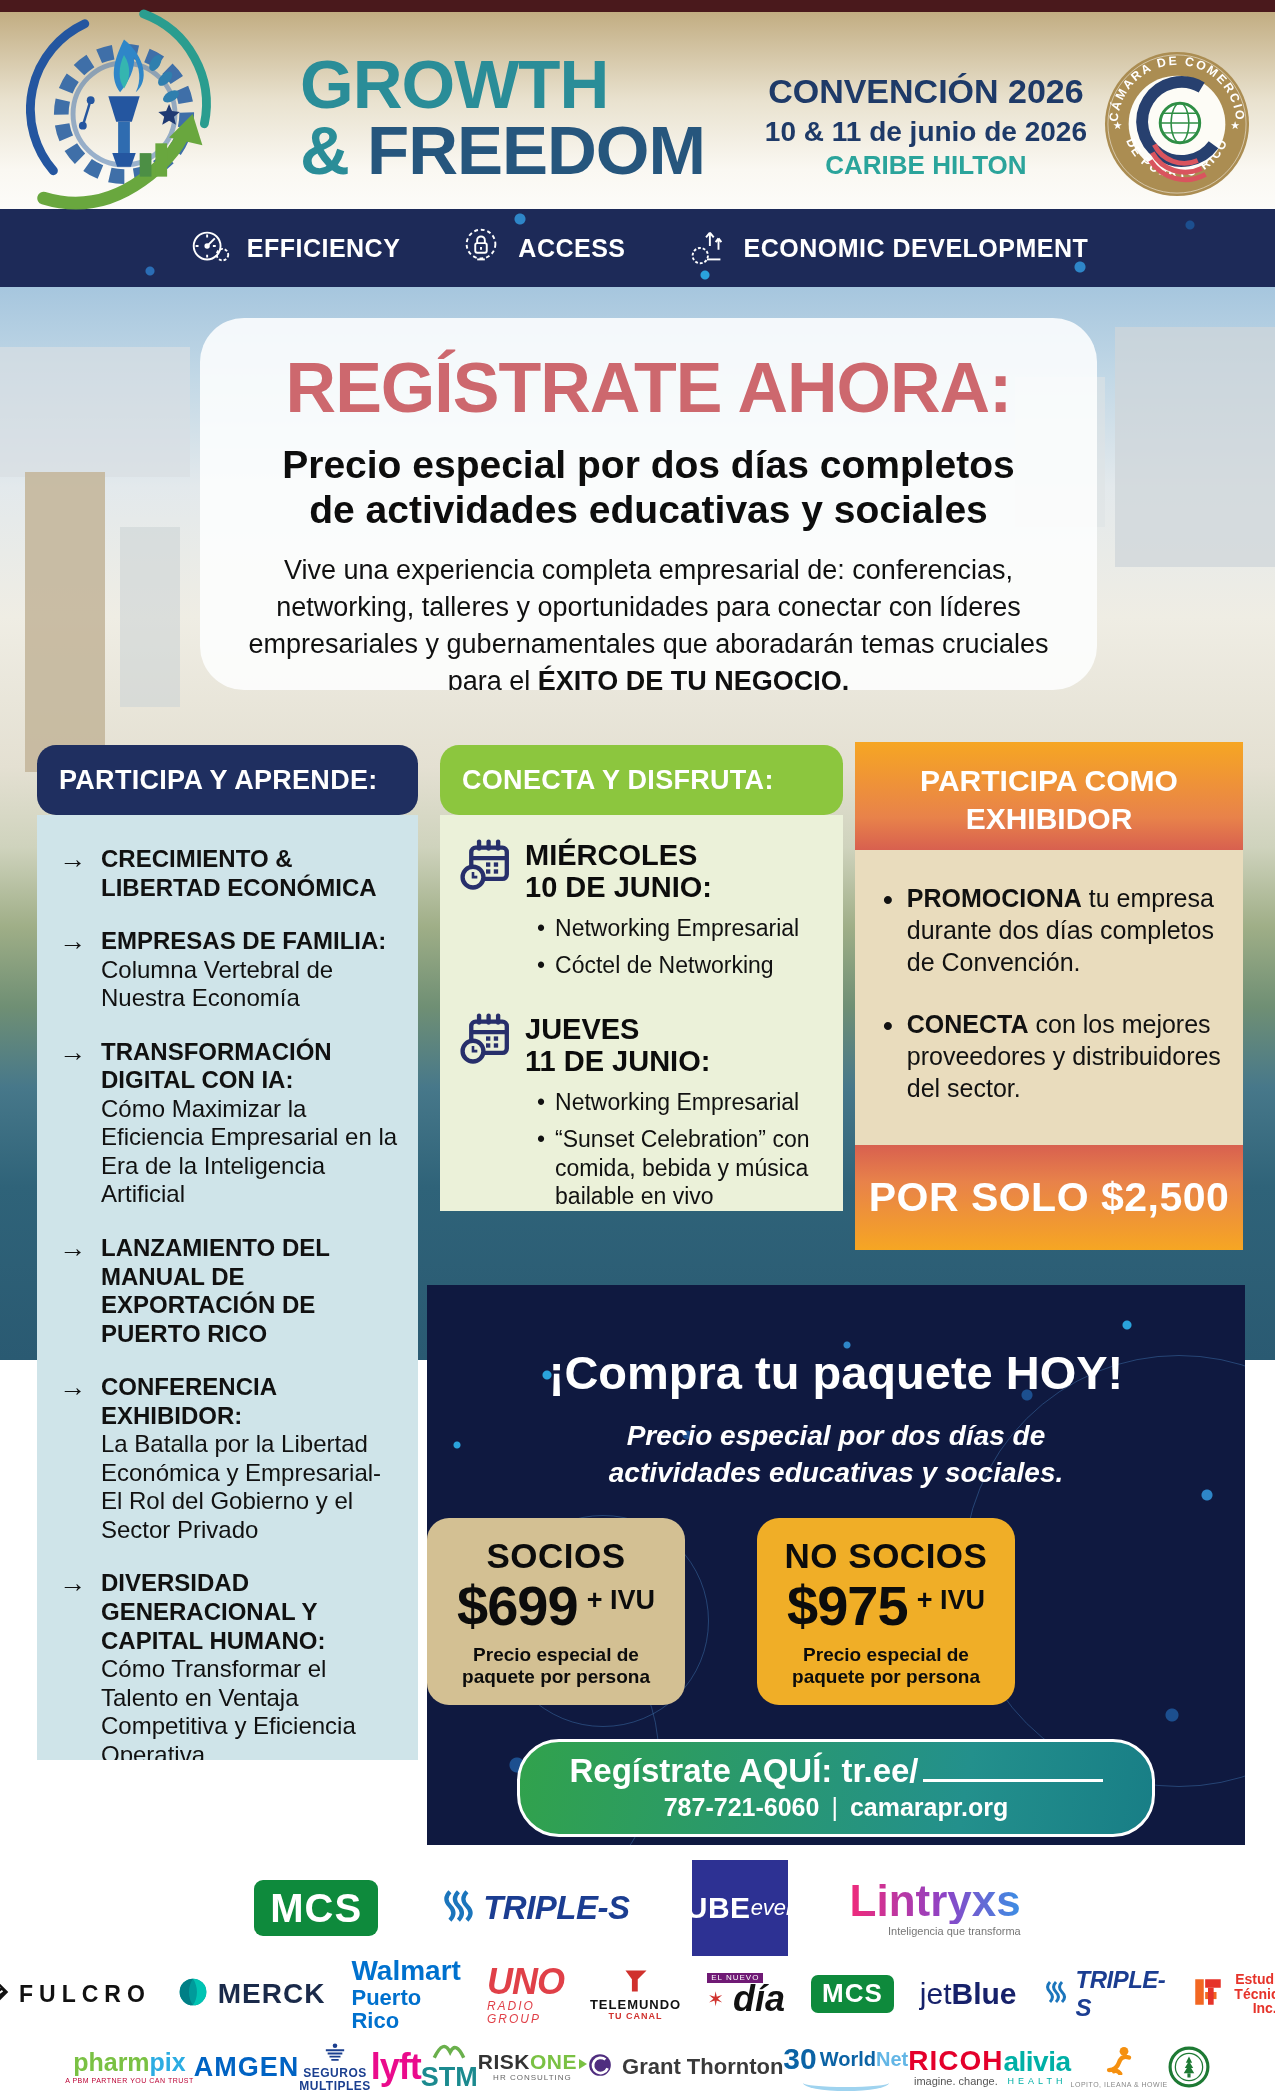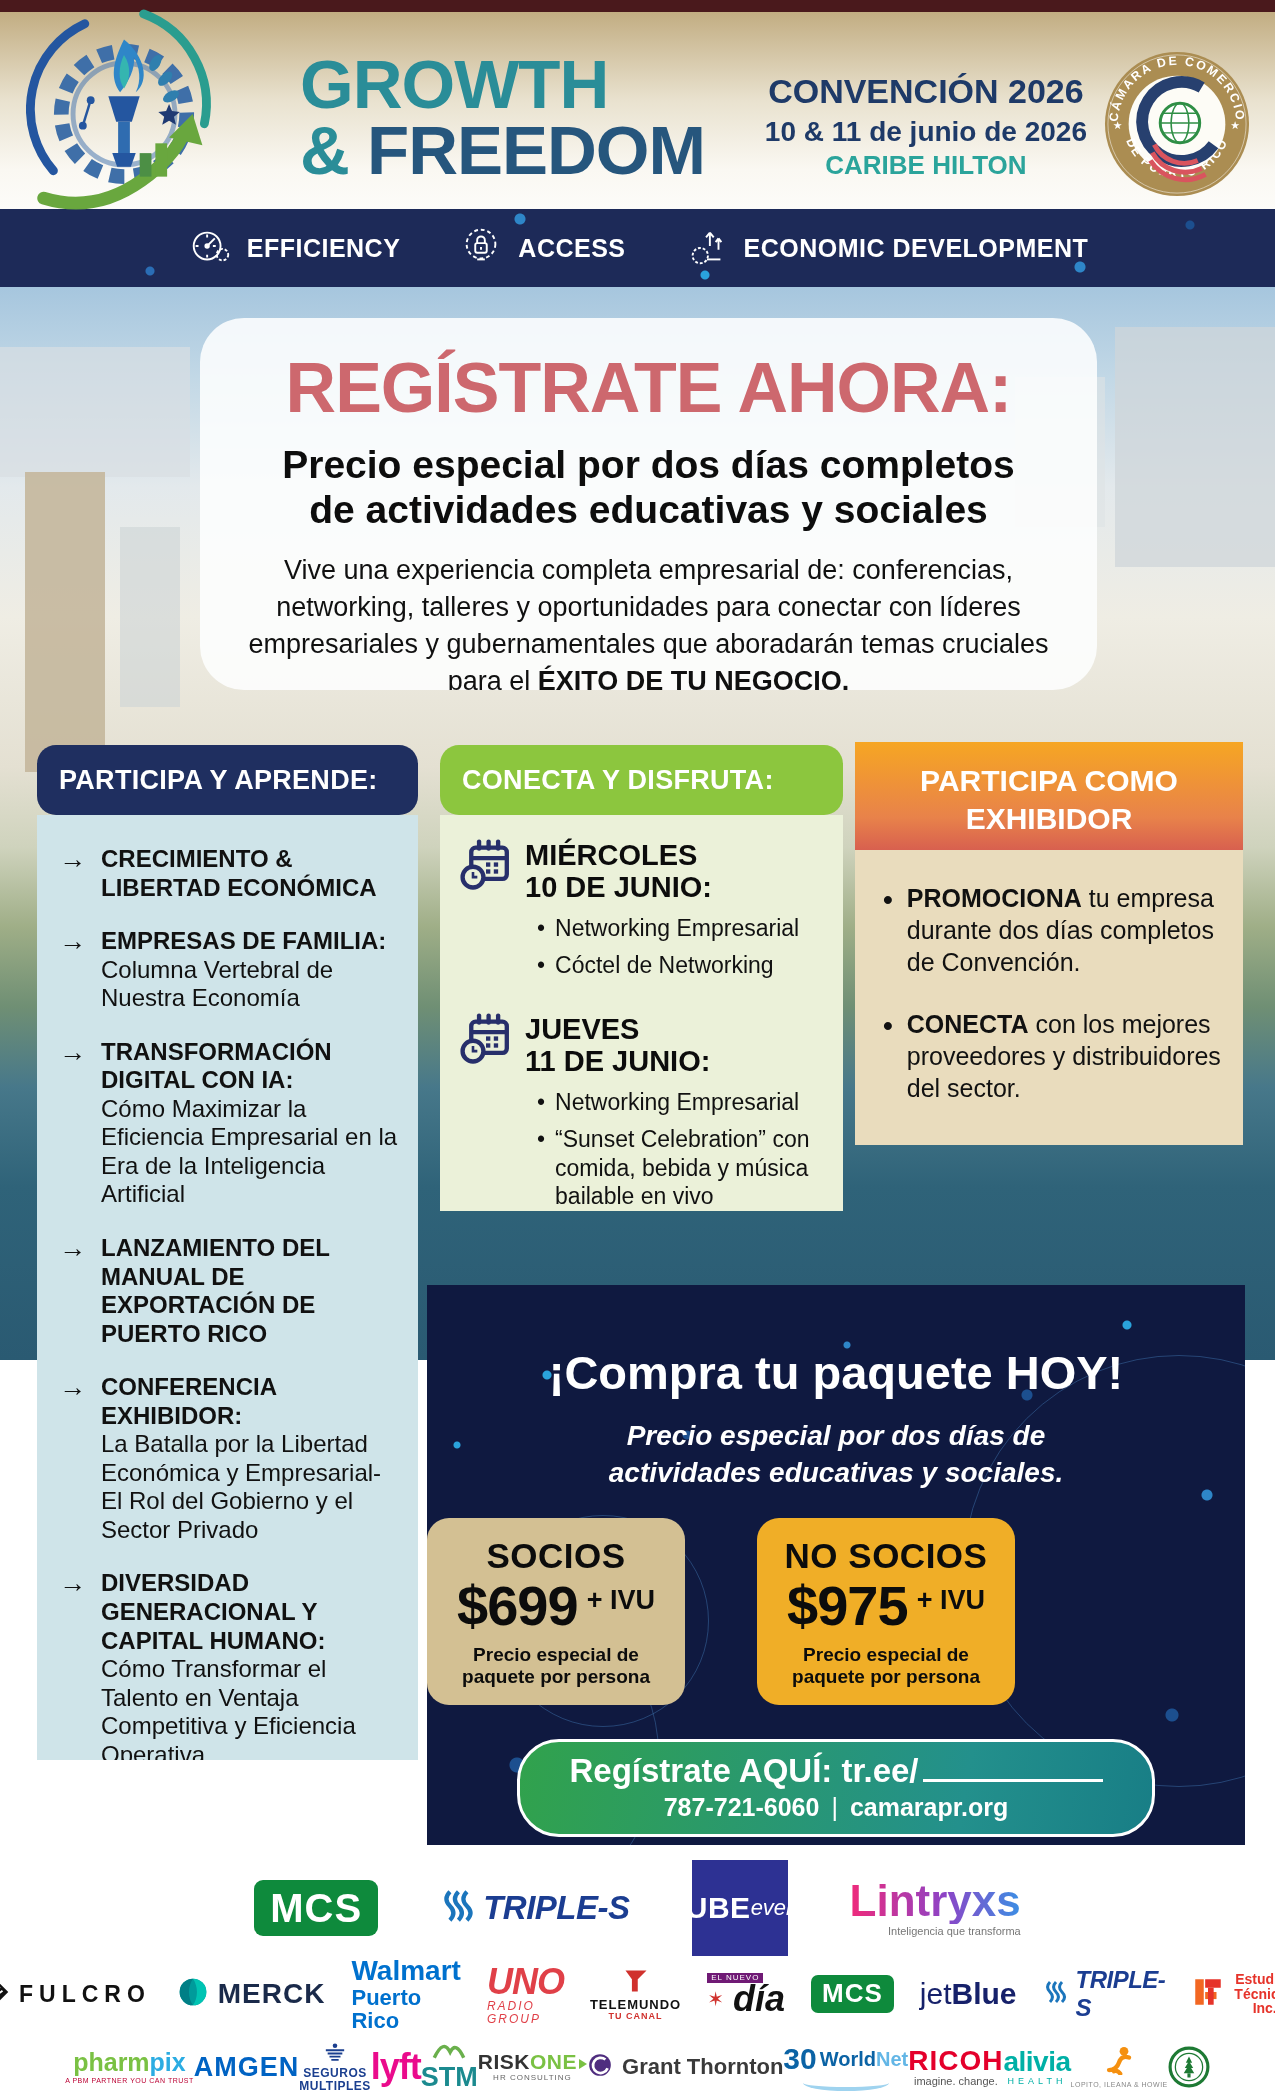--- a/index.html
+++ b/index.html
@@ -396,20 +396,21 @@
     <div class="ex-body">
       <div class="exli">
           <span class="edot">•</span>
           <div><b>PROMOCIONA</b><span> tu empresa durante dos días completos de Convención.</span></div>
         </div>
       <div class="exli">
           <span class="edot">•</span>
           <div><b>CONECTA</b><span> con los mejores proveedores y distribuidores del sector.</span></div>
         </div>
     </div>
+    <div class="ex-foot">POR SOLO $2,500</div>
   </section>
 
   <section class="compra">
     <div class="ring ring1"></div>
     <div class="ring ring2"></div>
     <div class="ring ring3"></div>
     <div class="cp-title">¡Compra tu paquete HOY!</div>
     <div class="cp-sub">Precio especial por dos días de actividades educativas y sociales.</div>
     <div class="cards">
       <div class="pcard socios">

